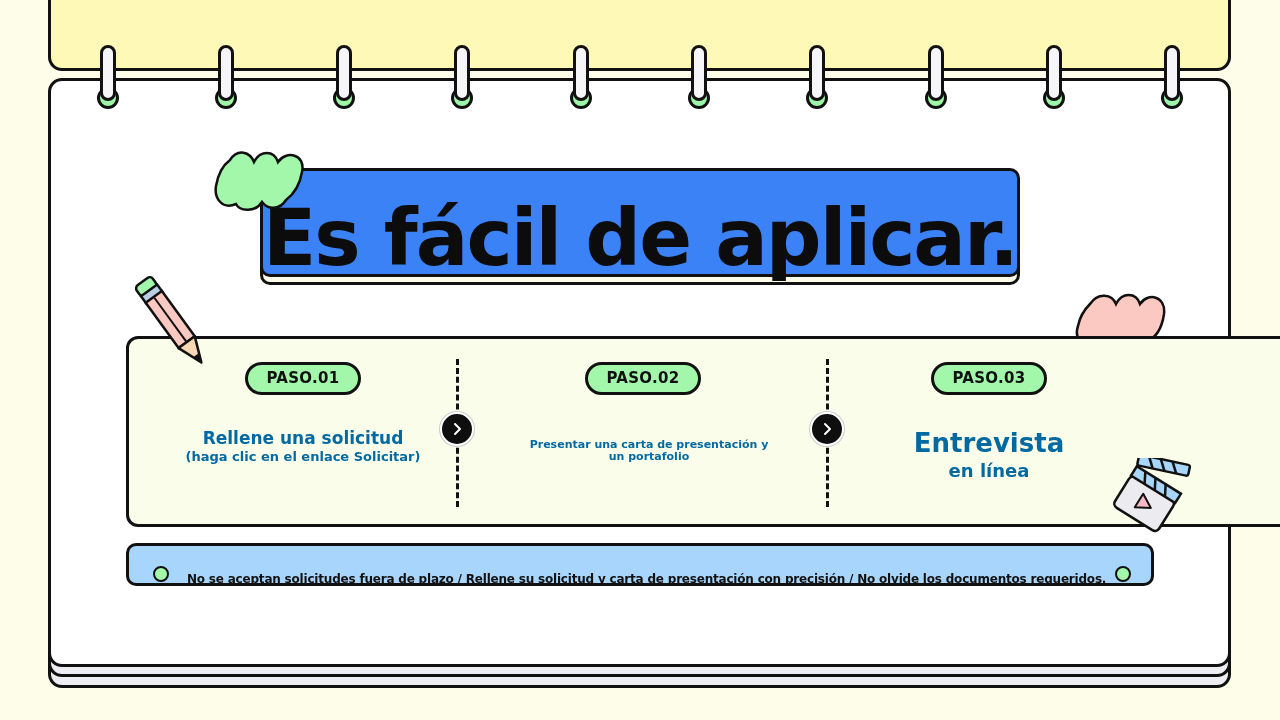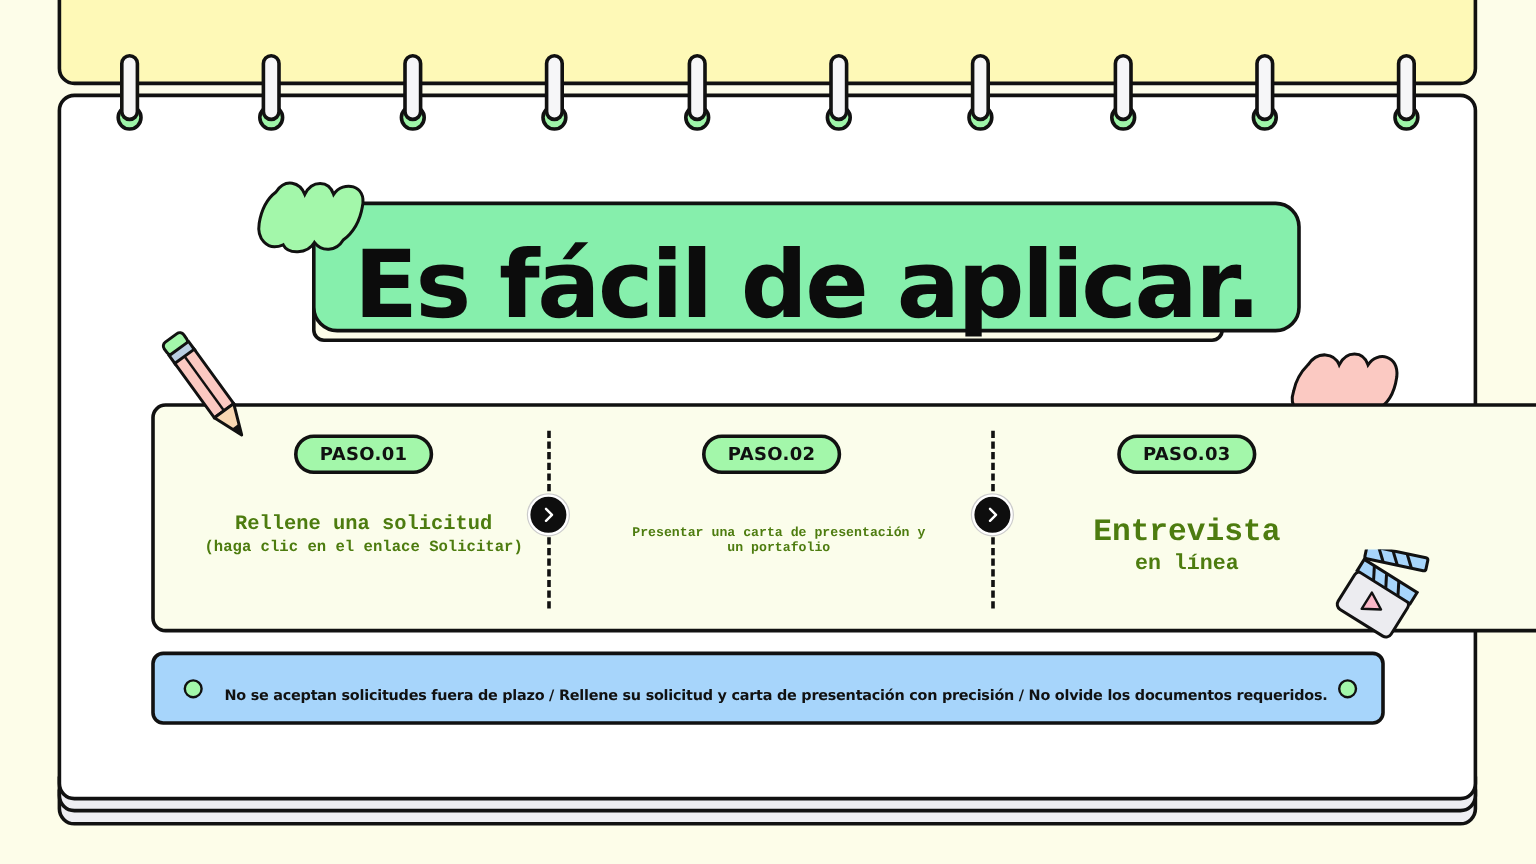--- a/index.html
+++ b/index.html
@@ -32,22 +32,22 @@
   .ring .bar {
     position: absolute; left: 2px; top: 0; width: 16px; height: 56px;
     background: #f6f6f8; border: 3px solid #111; border-radius: 8px;
   }
 
   .title-box-shadow {
     position: absolute; left: 260px; top: 176px; width: 760px; height: 109px;
     background: #fdfde9; border: 3px solid #111; border-radius: 10px;
   }
   .title-box {
-    position: absolute; left: 260px; top: 168px; width: 824px; height: 109px;
-    background: #86efac; border: 3px solid #111; border-radius: 21px;
+    position: absolute; left: 260px; top: 168px; width: 760px; height: 109px;
+    background: #3b82f6; border: 3px solid #111; border-radius: 10px;
     display: flex; align-items: center; justify-content: center;
   }
   .title-text {
     font-family: "DejaVu Sans", sans-serif;
     font-weight: bold; font-size: 78px; letter-spacing: -2px; color: #0c0c0c;
     margin-top: 30px;
   }
   .blob { position: absolute; }
 
   .steps-card {
@@ -57,39 +57,39 @@
   .step-col {
     position: absolute; top: 0; height: 100%;
     display: flex; flex-direction: column; align-items: center;
   }
   .step-badge {
     margin-top: 23px; height: 33px; padding: 0 18px;
     background: #a3f7aa; border: 3px solid #111; border-radius: 17px;
     font-weight: bold; font-size: 15px; line-height: 27px; color: #111;
     letter-spacing: 0.3px;
   }
-  .step-text { text-align: center; color: #4d7c0f; font-family: Liberation Mono, monospace; }
+  .step-text { text-align: center; color: #0369a1; }
   .s1 .main { margin-top: 33px; font-size: 17px; font-weight: bold; }
   .s1 .sub { font-size: 13px; font-weight: bold; margin-top: 1px; }
   .s2 .main { margin-top: 44px; font-size: 11px; font-weight: bold; line-height: 12px; margin-left: 12px; }
   .s3 .main { margin-top: 33px; font-size: 26px; font-weight: bold; }
   .s3 .sub { font-size: 18px; font-weight: bold; margin-top: 2px; }
 
   .divider {
     position: absolute; top: 20px; height: 148px; width: 0;
     border-left: 3px dashed #111;
   }
   .arrow-btn {
     position: absolute; width: 34px; height: 34px; border-radius: 50%;
     background: #0e0e0e; border: 2px solid #fff; box-shadow: 0 0 0 1px #ccc;
     display: flex; align-items: center; justify-content: center;
   }
 
   .notice-bar {
-    position: absolute; left: 126px; top: 543px; width: 1028px; height: 61px;
+    position: absolute; left: 126px; top: 543px; width: 1028px; height: 43px;
     background: #a7d5fb; border: 3px solid #111; border-radius: 10px;
     display: flex; align-items: center;
   }
   .notice-dot {
     position: absolute; top: 20px; width: 16px; height: 16px;
     border-radius: 50%; background: #a3f7aa; border: 2.5px solid #111;
   }
   .notice-text {
     position: absolute; left: 58px; top: 26px;
     font-size: 12px; font-weight: bold; color: #111; white-space: nowrap;

